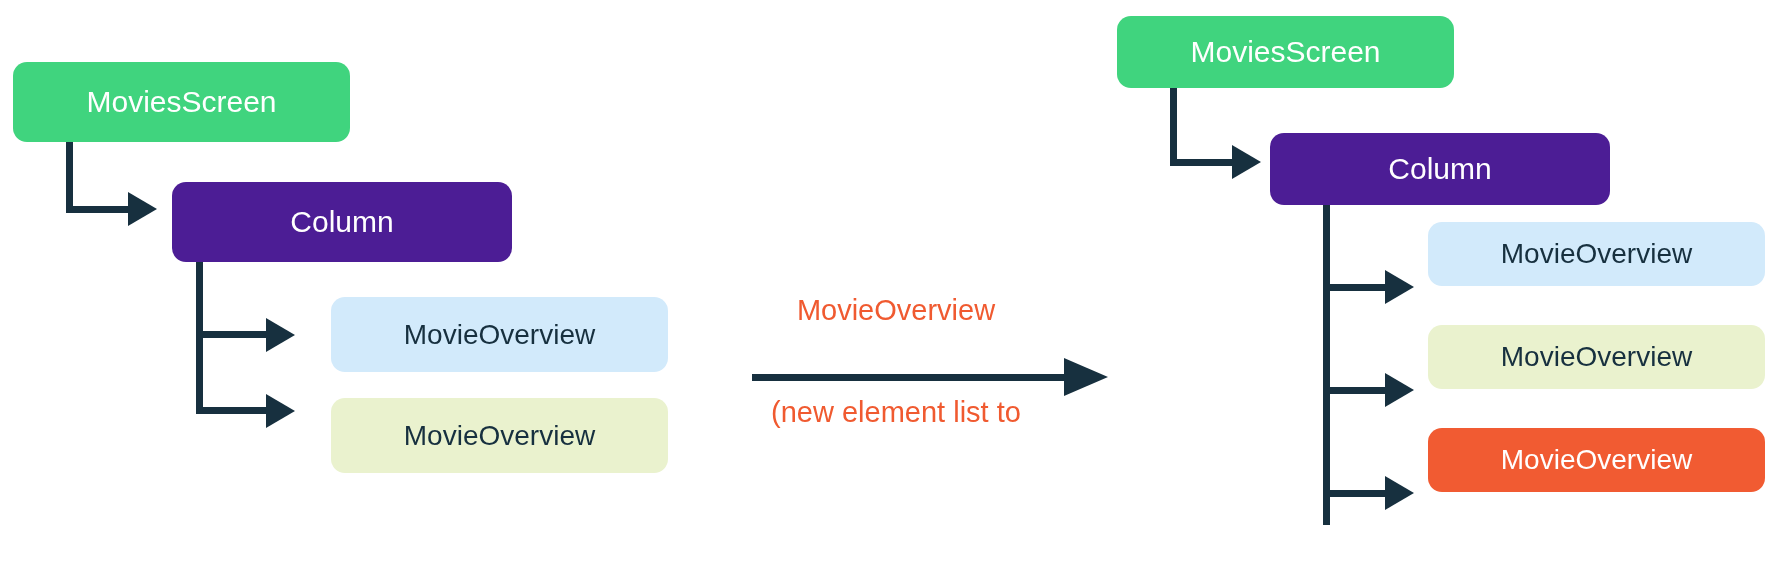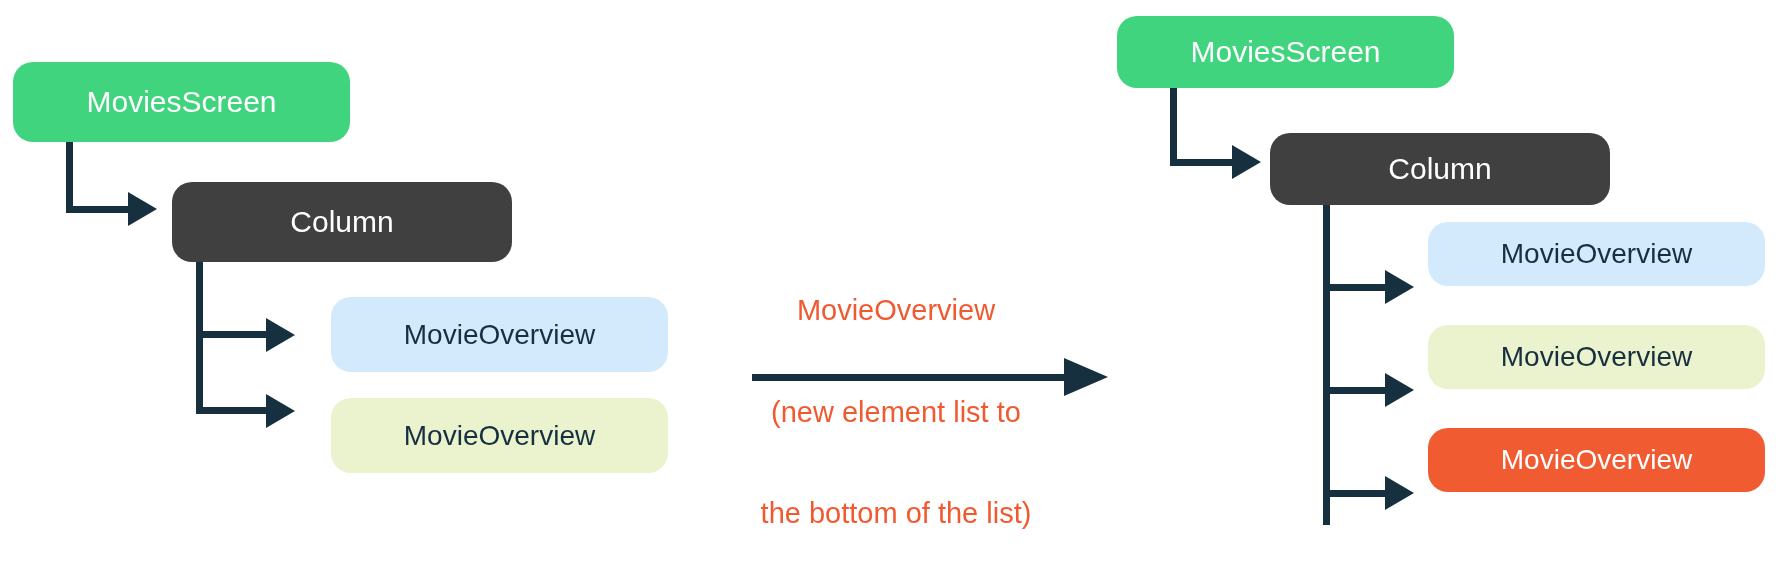--- a/index.html
+++ b/index.html
@@ -16,31 +16,31 @@
     width: 1779px;
     height: 584px;
     background: #ffffff;
     overflow: hidden;
   }
   .node {
     position: absolute;
     display: flex;
     align-items: center;
     justify-content: center;
-    border-radius: 20px;
+    border-radius: 14px;
     box-sizing: border-box;
     line-height: 1;
     white-space: nowrap;
   }
   .node-label {
     display: block;
   }
   
   .n-green  { background: #40d47e; color: #ffffff; }
-  .n-blue   { background: #404040; color: #ffffff; }
+  .n-blue   { background: #4c1d95; color: #ffffff; }
   .n-lightblue { background: #d2eafb; color: #17303f; }
   .n-lime   { background: #eaf2ce; color: #17303f; }
   .n-orange { background: #f15b32; color: #ffffff; }
 
   
   .conn {
     position: absolute;
     background: #17303f;
   }
   .conn-v { width: 7px; }
@@ -103,21 +103,20 @@
     <span class="node-label">MovieOverview</span>
   </div>
 
   <div class="node n-lime" style="left:331px; top:398px; width:337px; height:75px; font-size:28px;">
     <span class="node-label">MovieOverview</span>
   </div>
 
   <div class="caption" style="left:726px; top:226px; width:340px; font-size:29px;">
     <div>MovieOverview</div>
     <div>(new element list to</div>
-    <div>the bottom of the list)</div>
   </div>
 
   <div class="bigarrow-shaft" style="left:752px; top:374px; width:312px;"></div>
   <div class="bigarrow-head" style="left:1064px; top:358px;"></div>
 
   <div class="node n-green" style="left:1117px; top:16px; width:337px; height:72px; font-size:30px;">
     <span class="node-label">MoviesScreen</span>
   </div>
 
   <div class="conn conn-v" style="left:1170px; top:88px; height:78px;"></div>

